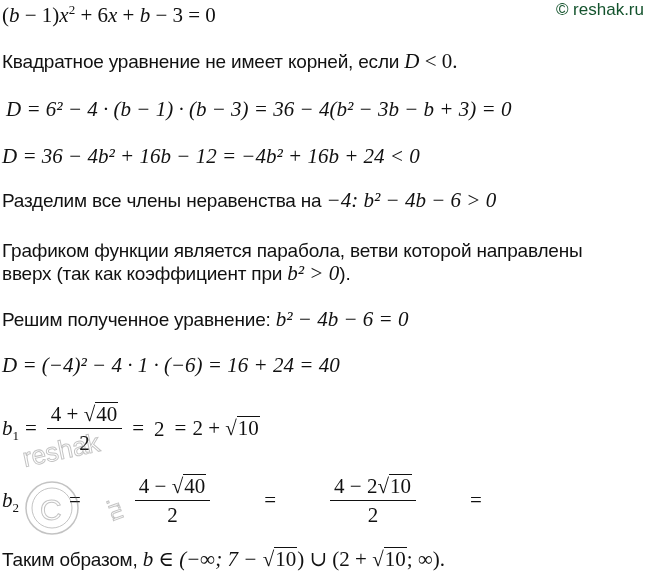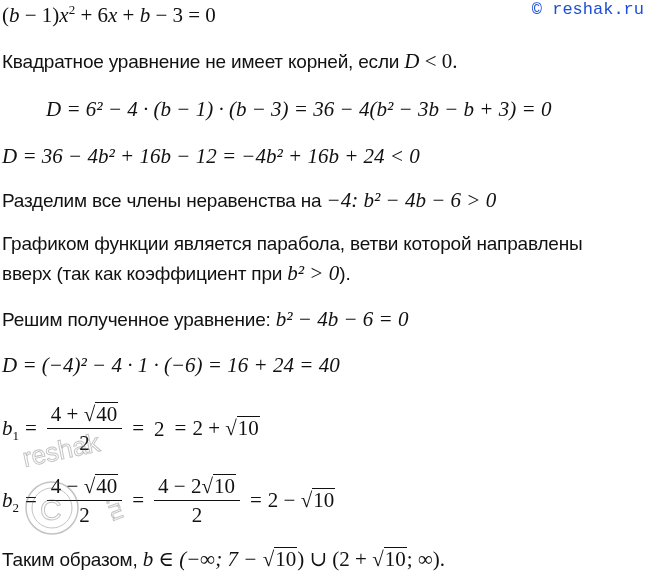--- a/index.html
+++ b/index.html
@@ -31,23 +31,23 @@
       font-family: "Liberation Serif", "DejaVu Serif", serif;
       font-size: 21px;
     }
     .math i { font-style: italic; }
     sup { font-size: 13px; vertical-align: 8px; line-height: 0; }
     sub { font-size: 13px; vertical-align: -5px; line-height: 0; }
     .copyright {
       position: absolute;
       right: 6px;
       top: 0px;
-      font-family: Liberation Mono, monospace;
+      font-family: Liberation Sans, sans-serif;
       font-size: 17px;
-      color: #1d4ed8;
+      color: #14532d;
     }
     .frac {
       display: inline-block;
       vertical-align: middle;
       text-align: center;
       margin: 0 4px;
     }
     .frac .num {
       display: block;
       padding: 0 4px;
@@ -93,29 +93,29 @@
 <div class="copyright">© reshak.ru</div>
 
 <div class="line math" style="top:2px;">
   <span>(</span><i>b</i><span> − 1)</span><i>x</i><sup>2</sup><span> + 6</span><i>x</i><span> + </span><i>b</i><span> − 3 = 0</span>
 </div>
 
 <div class="line" style="top:48px;">
   <span class="text">Квадратное уравнение не имеет корней, если </span><i class="math">D</i><span class="math"> &lt; 0.</span>
 </div>
 
-<div class="line math" style="top:96px; left:6px; font-style:italic;margin-left:40px;">D = 6² − 4 · (b − 1) · (b − 3) = 36 − 4(b² − 3b − b + 3) = 0</div>
+<div class="line math" style="top:96px; left:6px; font-style:italic;">D = 6² − 4 · (b − 1) · (b − 3) = 36 − 4(b² − 3b − b + 3) = 0</div>
 
 <div class="line math" style="top:143px; font-style:italic;">D = 36 − 4b² + 16b − 12 = −4b² + 16b + 24 &lt; 0</div>
 
 <div class="line" style="top:187px;">
   <span class="text">Разделим все члены неравенства на </span><span class="math" style="font-style:italic;">−4: b² − 4b − 6 &gt; 0</span>
 </div>
 
-<div class="line text" style="top:231px;text-align:right;">Графиком функции является парабола, ветви которой направлены</div>
+<div class="line text" style="top:238px;text-align:right;">Графиком функции является парабола, ветви которой направлены</div>
 
 <div class="line" style="top:260px;">
   <span class="text">вверх (так как коэффициент при </span><span class="math" style="font-style:italic;">b² &gt; 0</span><span class="text">).</span>
 </div>
 
 <div class="line" style="top:306px;text-align:center;">
   <span class="text">Решим полученное уравнение: </span><span class="math" style="font-style:italic;">b² − 4b − 6 = 0</span>
 </div>
 
 <div class="line math" style="top:352px; font-style:italic;">D = (−4)² − 4 · 1 · (−6) = 16 + 24 = 40</div>
@@ -128,34 +128,33 @@
     <span class="den">2</span>
   </span>
   <span style="margin:0 6px;">=</span>
   <span class="frac">
     <span class="den">2</span>
   </span>
   <span style="margin:0 6px;">=</span>
   <span><span>2 + </span><span class="sqrt"><span>√</span><span class="rad">10</span></span></span>
 </div>
 
-<div class="eq-line" style="top:472px;">
+<div class="eq-line" style="top:472px;gap:44px;">
   <span><i>b</i><sub>2</sub></span>
   <span style="margin:0 6px;">=</span>
   <span class="frac">
     <span class="num"><span>4 − </span><span class="sqrt"><span>√</span><span class="rad">40</span></span></span>
     <span class="den">2</span>
   </span>
   <span style="margin:0 6px;">=</span>
   <span class="frac">
     <span class="num"><span>4 − 2</span><span class="sqrt"><span>√</span><span class="rad">10</span></span></span>
     <span class="den">2</span>
   </span>
   <span style="margin:0 6px;">=</span>
-  <span><span>2 − </span><span class="sqrt"><span>√</span><span class="rad">10</span></span></span>
 </div>
 
 <div class="line" style="top:546px;">
   <span class="text">Таким образом, </span><span class="math" style="font-style:italic;">b ∈ (−∞; 7 − </span><span class="sqrt math"><span>√</span><span class="rad">10</span></span><span class="math">) ∪ (2 + </span><span class="sqrt math"><span>√</span><span class="rad">10</span></span><span class="math">; ∞).</span>
 </div>
 
 <svg class="watermark" viewBox="0 0 120 110">
   <text x="6" y="30" font-family="Liberation Sans, sans-serif" font-size="26" fill="none" stroke="#555" stroke-width="1" transform="rotate(-12 40 30)">reshak</text>
   <circle cx="34" cy="78" r="26" fill="none" stroke="#555" stroke-width="1.5"></circle>
   <circle cx="34" cy="78" r="20" fill="none" stroke="#555" stroke-width="1"></circle>

